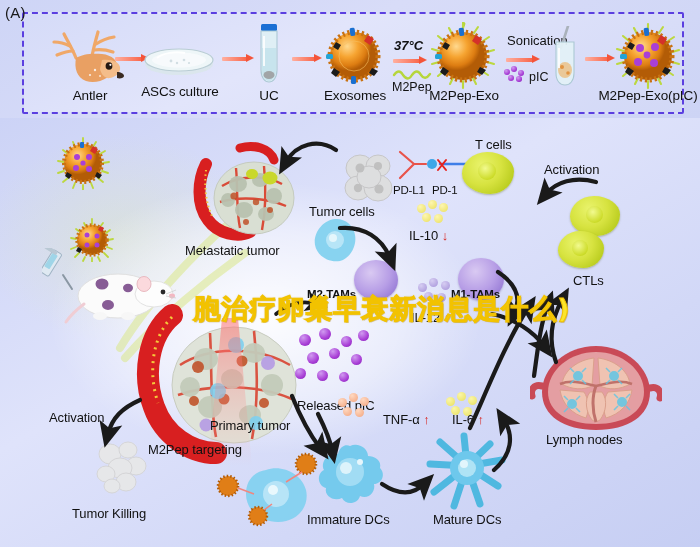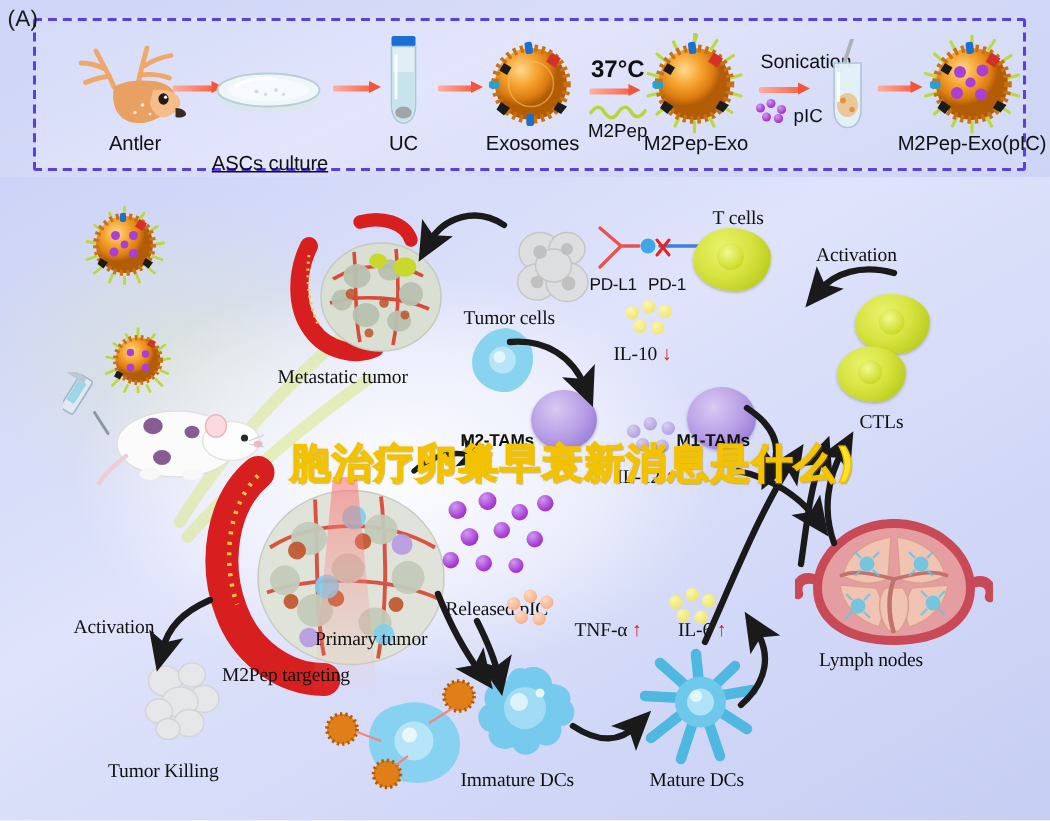--- a/index.html
+++ b/index.html
@@ -58,21 +58,21 @@
   
   #panelB{
     position:absolute;left:0;top:118px;width:700px;height:429px;
     background:
       radial-gradient(ellipse 300px 190px at 265px 200px,rgba(255,255,255,.92) 0%,rgba(255,255,255,.45) 45%,rgba(255,255,255,0) 72%),
       radial-gradient(ellipse 200px 150px at 120px 120px,rgba(224,236,160,.30) 0%,rgba(224,236,160,0) 70%),
       linear-gradient(150deg,#ccd3f6 0%,#dfe3fb 40%,#d2d8f7 70%,#c6cef3 100%);
   }
 
   .b-label{
-    position:absolute;font-size:13px;color:#111;white-space:nowrap;letter-spacing:-.1px;font-family:Liberation Serif, serif;
+    position:absolute;font-size:13px;color:#111;white-space:nowrap;letter-spacing:-.1px;
   }
   .b-label-sm{
     position:absolute;font-size:11.5px;color:#111;white-space:nowrap;letter-spacing:-.2px;
   }
   .b-red{
     position:absolute;font-size:11.5px;color:#e8221c;white-space:nowrap;
     font-weight:700;line-height:13px;text-align:center;
   }
   .up-arrow{color:#d8201b;font-weight:700;}
   .dn-arrow{color:#d8201b;font-weight:700;}
@@ -179,21 +179,21 @@
         <ellipse cx="38" cy="16" rx="27" ry="7.5" fill="#f7fbfc" opacity=".9"></ellipse>
         <path d="M16 14 C22 9 34 7 44 9" stroke="#fff" stroke-width="2" fill="none" opacity=".9"></path>
         <g fill="#c9d8dd" opacity=".8">
           <circle cx="30" cy="17" r="1.4"></circle>
             <circle cx="36" cy="19" r="1.2"></circle>
           <circle cx="43" cy="16" r="1.3"></circle>
             <circle cx="48" cy="19" r="1.1"></circle>
         </g>
       </svg>
     </div>
-    <div class="a-label" style="left:128px;top:101px;width:104px;text-decoration:underline;">ASCs culture</div>
+    <div class="a-label" style="left:128px;top:84px;width:104px;">ASCs culture</div>
 
     <div class="aArrow" style="left:222px;top:54px;width:32px;">
       <span class="shaft"></span>
         <span class="head"></span>
     </div>
 
     <div class="tube" style="left:254px;top:22px;width:30px;height:62px;">
       <svg viewBox="0 0 30 62" width="30" height="62">
         <rect x="7" y="2" width="16" height="7" rx="1.5" fill="#1b6fd4"></rect>
         <path d="M7 9 L23 9 L23 48 C23 56 19 60 15 60 C11 60 7 56 7 48 Z" fill="#dff0f5" stroke="#a9c7d2" stroke-width="1.1" opacity=".95"></path>
@@ -228,21 +228,21 @@
           <path d="M12 44 l6 4 -4 5 -5 -4 Z" fill="#1b1b1b"></path>
           <path d="M50 44 l6 3 -4 5 -5 -3 Z" fill="#1b1b1b"></path>
           <path d="M14 18 l5 3 -3 5 -5 -3 Z" fill="#1b1b1b"></path>
           <rect x="29" y="52" width="5" height="8" rx="1.5" fill="#1a6fd0"></rect>
           <rect x="4" y="30" width="7" height="5" rx="1.5" fill="#22a3d6"></rect>
         </g>
       </svg>
     </div>
     <div class="a-label" style="left:316px;top:88px;width:78px;">Exosomes</div>
 
-    <div class="a-small" style="left:394px;top:38px;font-size:16px;">37°C</div>
+    <div class="a-small" style="left:394px;top:38px;font-size:13px;font-style:italic;">37°C</div>
     <div class="aArrow" style="left:393px;top:56px;width:34px;">
       <span class="shaft"></span>
         <span class="head"></span>
     </div>
 
     <svg style="position:absolute;left:392px;top:66px;" width="42" height="14">
       <path d="M2 9 q5 -7 9 0 q5 7 9 0 q5 -7 9 0 q4 6 9 -1" stroke="#b6d63c" stroke-width="2.4" fill="none" stroke-linecap="round"></path>
     </svg>
     <div class="a-small" style="left:392px;top:80px;font-weight:400;font-size:12.5px;">M2Pep</div>
 

